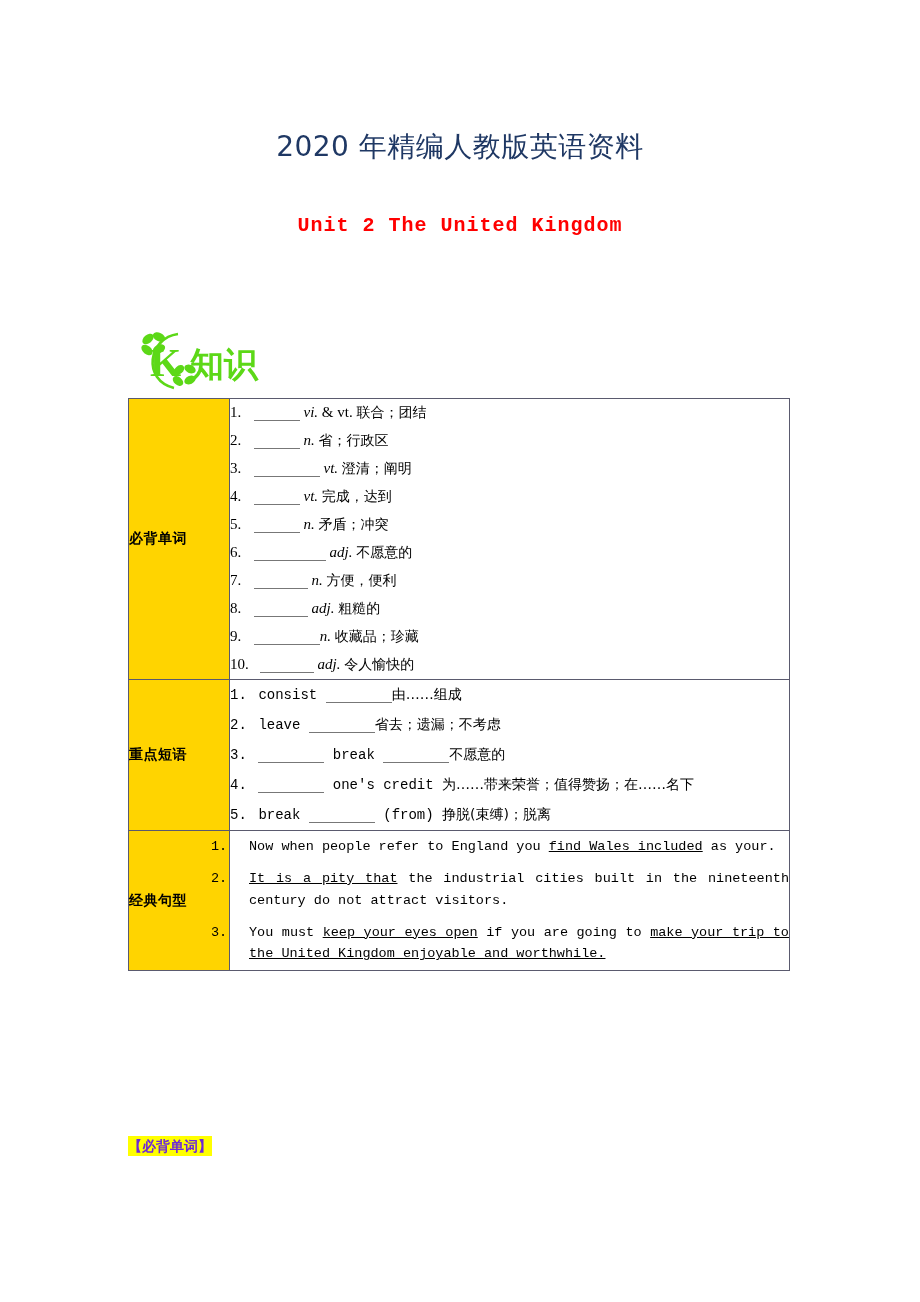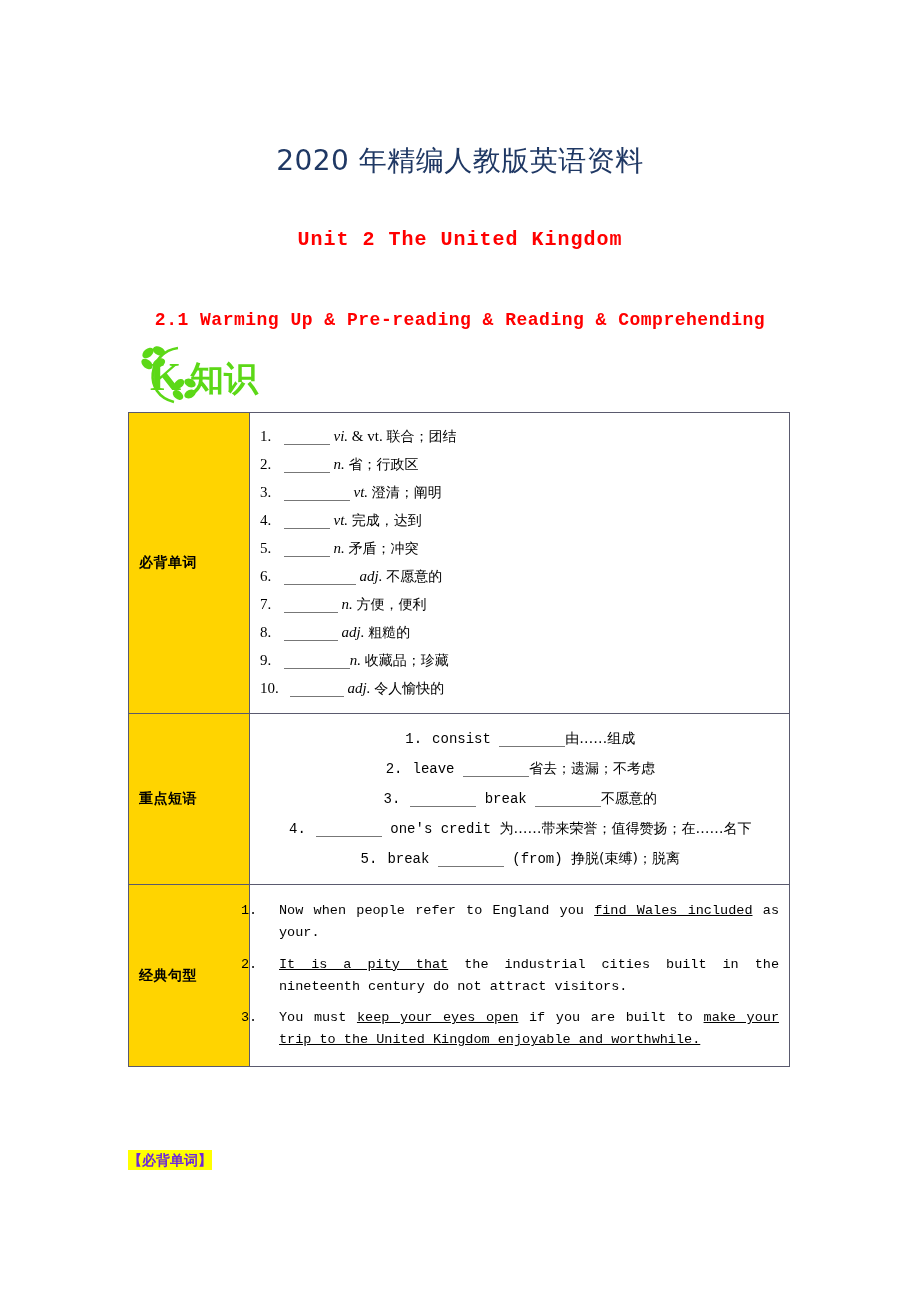--- a/index.html
+++ b/index.html
@@ -23,21 +23,21 @@
   }
 
   
   .doc-title {
     text-align: center;
     color: #1F3864;
     font-size: 28px;
     font-family: "DejaVu Sans", sans-serif;
     font-weight: normal;
     letter-spacing: 0.5px;
-    margin: 16px;
+    margin: 2px;
     padding-top: 128px;
     line-height: 1.2;
   }
   .unit-title {
     text-align: center;
     color: #FF0000;
     font-size: 20px;
     font-family: "Liberation Mono", "DejaVu Sans Mono", monospace;
     font-weight: bold;
     letter-spacing: 1px;
@@ -72,21 +72,21 @@
     position: absolute;
     left: 128px;
     top: 396px;
     width: 662px;
     border-collapse: collapse;
     table-layout: fixed;
   }
   .main-table td {
     border: 1px solid #5a5a6e;
     vertical-align: middle;
-    padding: 10px;
+    padding: 0;
   }
   .label-cell {
     width: 100px;
     background: #FFD400;
     text-align: left;
     font-family: "DejaVu Sans", sans-serif;
     font-weight: bold;
     font-size: 14px;
     color: #000000;
     letter-spacing: 0.5px;
@@ -130,21 +130,20 @@
   .cn {
     font-family: "DejaVu Sans", sans-serif;
     font-size: 14px;
   }
   .phrase-item {
     font-size: 14px;
     line-height: 1.0;
     padding: 7px 0 7px 0;
     font-family: "Liberation Mono", "DejaVu Sans Mono", monospace;
     white-space: nowrap;
-    text-align: center;
   }
   .sent-item {
     font-size: 13.5px;
     line-height: 1.62;
     padding: 5px 0 5px 0;
     font-family: "Liberation Mono", "DejaVu Sans Mono", monospace;
     text-align: justify;
   }
   .sent-item .num {
     min-width: 19px;
@@ -174,21 +173,20 @@
     line-height: 1.3;
   }
 </style>
 </head>
 <body>
 
 <div class="page">
 
   <h1 class="doc-title">2020 年精编人教版英语资料</h1>
   <h2 class="unit-title">Unit 2  The United Kingdom</h2>
-  <h3 class="section-title">2.1  Warming Up &amp; Pre-reading &amp; Reading &amp; Comprehending</h3>
 
   <div class="logo-wrap">
     <svg class="logo-svg" width="170" height="66" viewBox="0 0 170 66">
       <g fill="none" stroke="#5CD817" stroke-width="2.6">
         <path d="M50 6 C20 10, 14 52, 46 60"></path>
         <path d="M12 12 C40 4, 52 28, 34 44" opacity="0"></path>
       </g>
       <g fill="#5CD817">
         <ellipse cx="20" cy="11" rx="6.5" ry="4.2" transform="rotate(-40 20 11)"></ellipse>
         <ellipse cx="31" cy="9" rx="6.5" ry="4.2" transform="rotate(25 31 9)"></ellipse>
@@ -324,21 +322,21 @@
 
           <div class="sent-item hang">
             <span class="num">1.</span><span class="sent-body"><span>Now when people refer to England you </span><span class="ul">find Wales included</span><span> as your.</span></span>
           </div>
 
           <div class="sent-item hang">
             <span class="num">2.</span><span class="sent-body"><span class="ul">It is a pity that</span><span> the industrial cities built in the nineteenth century do not attract visitors.</span></span>
           </div>
 
           <div class="sent-item hang">
-            <span class="num">3.</span><span class="sent-body"><span>You must </span><span class="ul">keep your eyes open</span><span> if you are built to </span><span class="ul">make your trip to the United Kingdom enjoyable and worthwhile.</span></span>
+            <span class="num">3.</span><span class="sent-body"><span>You must </span><span class="ul">keep your eyes open</span><span> if you are going to </span><span class="ul">make your trip to the United Kingdom enjoyable and worthwhile.</span></span>
           </div>
 
         </td>
       </tr>
     </tbody>
   </table>
 
   <div class="bottom-label">【必背单词】</div>
 
 </div>

